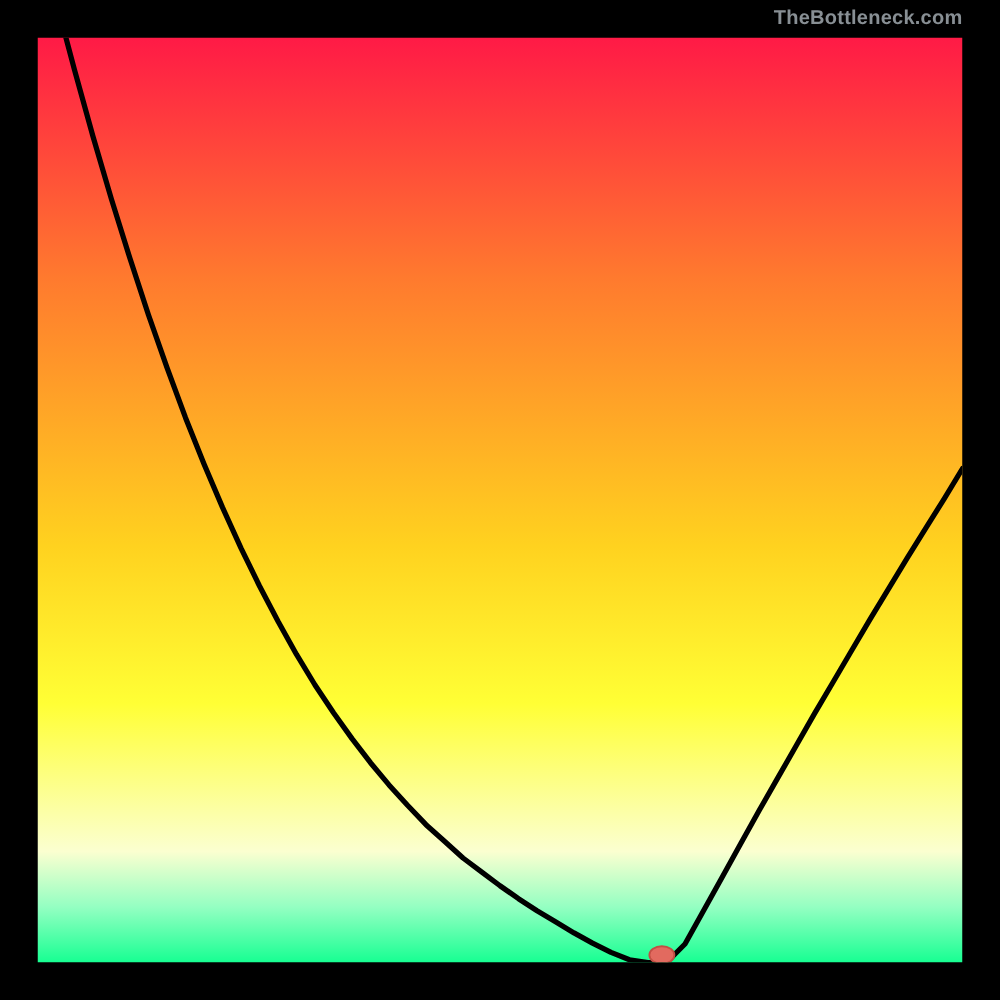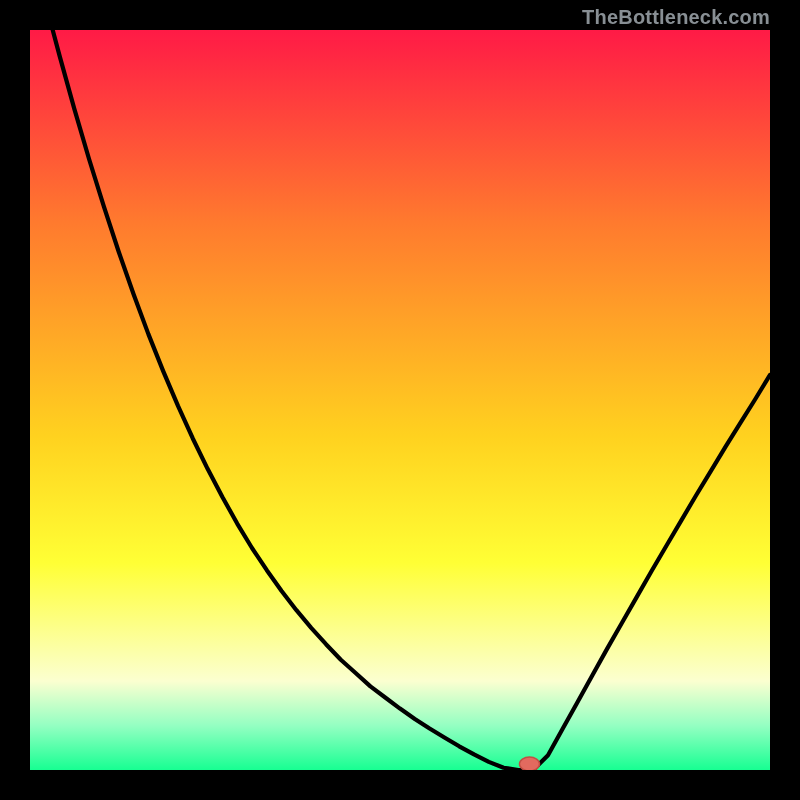--- a/index.html
+++ b/index.html
@@ -23,21 +23,21 @@
     left: 30px;
     top: 30px;
     width: 740px;
     height: 740px;
   }
   .watermark {
     position: absolute;
     top: 6px;
     right: 30px;
     font-family: Arial, Helvetica, sans-serif;
-    font-size: 20px;
+    font-size: 16px;
     font-weight: 600;
     color: #888f94;
     letter-spacing: 0.2px;
   }
   svg {
     display: block;
   }
 </style>
 </head>
 <body>

